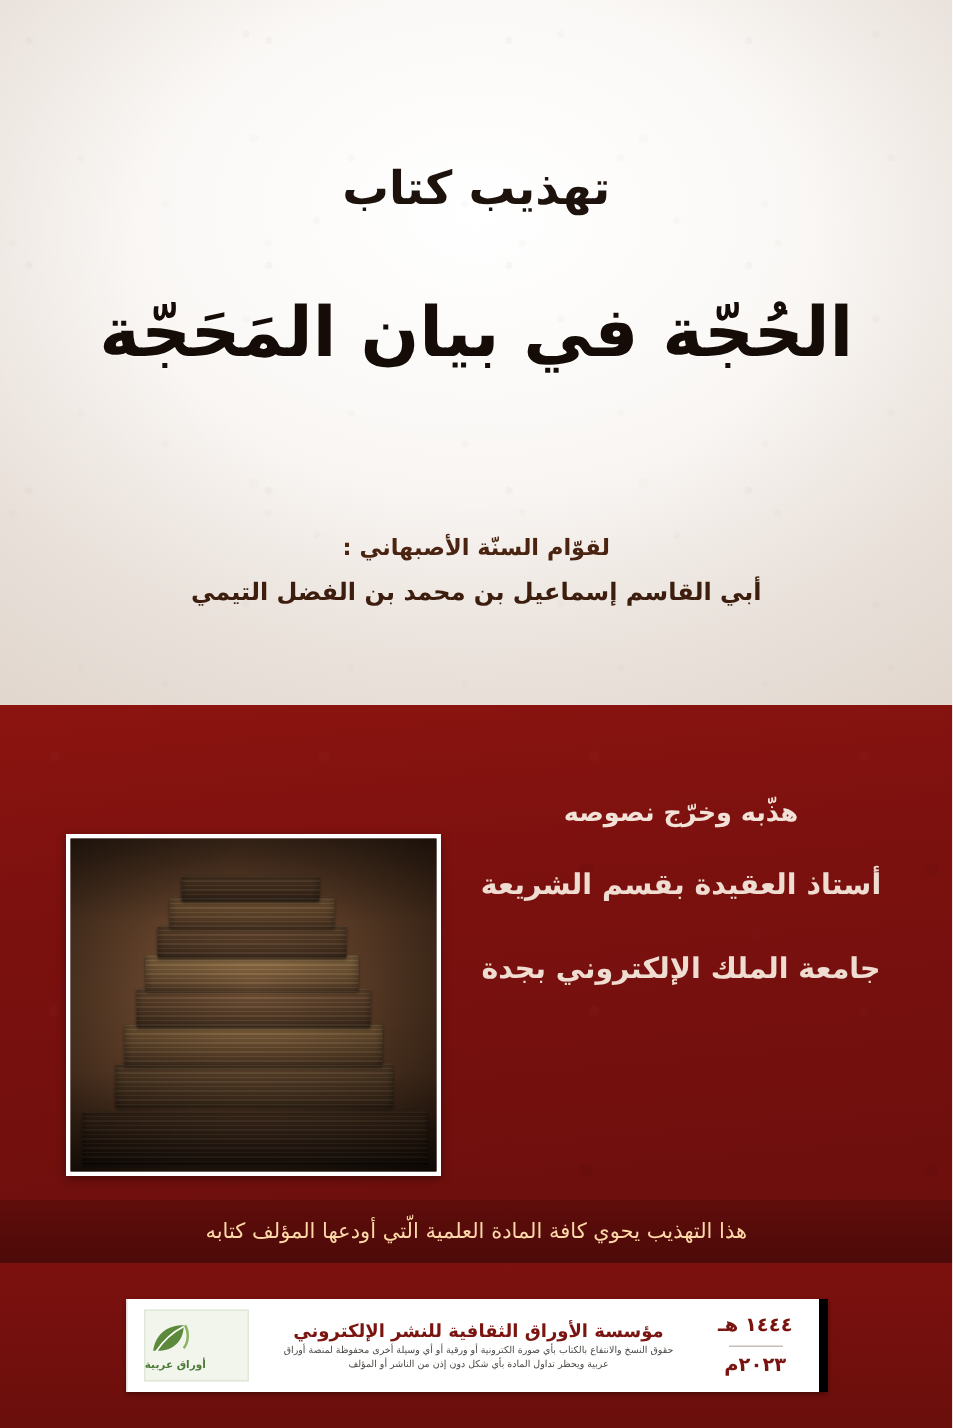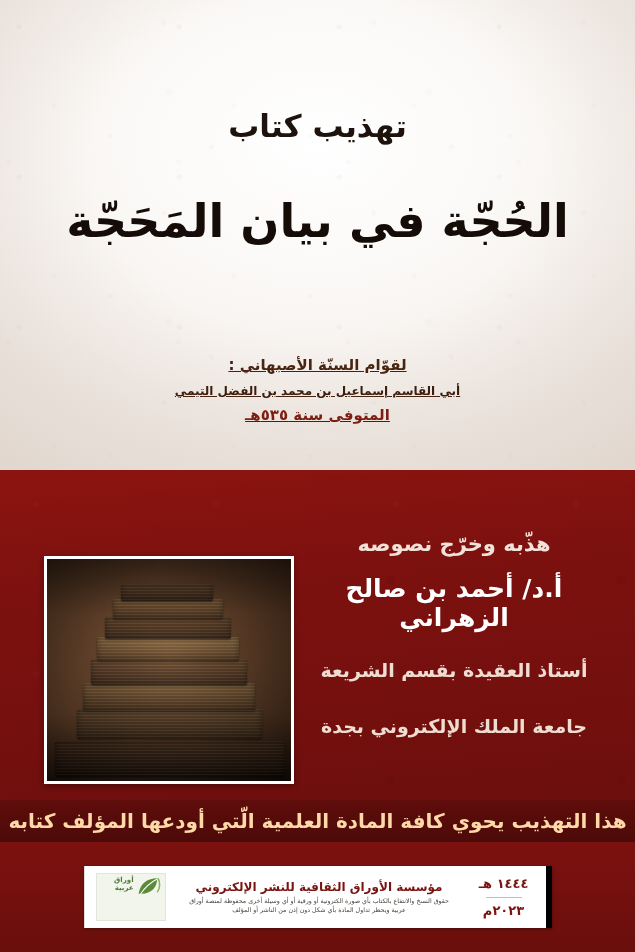--- a/index.html
+++ b/index.html
@@ -75,30 +75,29 @@
     text-shadow: 0 1px 1px rgba(255,255,255,.65);
   }
 
   .byline {
     position: absolute;
     left: 0;
     right: 0;
     top: 352px;
     text-align: center;
     color: #46220f;
-    text-decoration: underline;
   }
   .byline .b-line {
     font-size: 15px;
     font-weight: bold;
     line-height: 1.85;
     color: #4a2410;
   }
   .byline .b-line.strong {
-    font-size: 12px;
+    font-size: 16px;
     color: #3d1d0d;
   }
   .byline .b-line.red {
     color: #7e1d12;
   }
 
   
   .maroon-section {
     position: absolute;
     top: 470px;
@@ -120,21 +119,21 @@
 
   .author-block {
     position: absolute;
     right: 36px;
     top: 62px;
     width: 290px;
     text-align: center;
     color: #ffffff;
   }
   .author-lead {
-    font-size: 21px;
+    font-size: 17px;
     font-weight: bold;
     color: #f3e2d8;
   }
   .author-name {
     margin-top: 18px;
     font-size: 25px;
     font-weight: bold;
     color: #ffffff;
     letter-spacing: 0.5px;
   }
@@ -197,22 +196,22 @@
     top: 800px;
     left: 0;
     width: 635px;
     height: 42px;
     background: linear-gradient(180deg, #5f0d0b 0%, #4c0a08 100%);
     display: flex;
     align-items: center;
     justify-content: center;
   }
   .banner-text {
-    font-size: 20px;
-    font-weight: bold;
+    font-size: 14px;
+    font-weight: normal;
     color: #ffd9a8;
     letter-spacing: .3px;
   }
 
   
   .footer {
     position: absolute;
     top: 842px;
     left: 0;
     width: 635px;
@@ -237,22 +236,22 @@
     align-items: center;
     justify-content: center;
     border-left: 1px solid #e2ddd8;
   }
   .logo-box {
     width: 68px;
     height: 46px;
     background: #f1f5ec;
     border: 1px solid #dfe7d8;
     display: flex;
-    flex-direction: row;
-    align-items: flex-start;
+    flex-direction: column;
+    align-items: flex-end;
     justify-content: center;
   }
   .logo-mark {
     width: 34px;
     height: 24px;
   }
   .logo-caption {
     font-size: 7px;
     color: #4e7a37;
     font-weight: bold;
@@ -310,30 +309,28 @@
     <div class="top-vignette"></div>
 
     <div class="title-block">
       <div class="kicker">تهذيب كتاب</div>
       <div class="main-title">الحُجّة في بيان المَحَجّة</div>
     </div>
 
     <div class="byline">
       <div class="b-line">لقوّام السنّة الأصبهاني :</div>
       <div class="b-line strong">أبي القاسم إسماعيل بن محمد بن الفضل التيمي</div>
-      <div class="b-line red">المتوفى سنة ٥٣٥هـ</div>
     </div>
   </div>
 
   <div class="maroon-section">
     <div class="maroon-texture"></div>
 
     <div class="author-block">
       <div class="author-lead">هذّبه وخرّج نصوصه</div>
-      <div class="author-name">أ.د/ أحمد بن صالح الزهراني</div>
       <div class="author-sub">أستاذ العقيدة بقسم الشريعة</div>
       <div class="author-sub">جامعة الملك الإلكتروني بجدة</div>
     </div>
 
     <div class="photo-frame">
       <div class="photo-inner">
         <div class="bk bk8"></div>
         <div class="bk bk1"></div>
         <div class="bk bk2"></div>
         <div class="bk bk3"></div>

